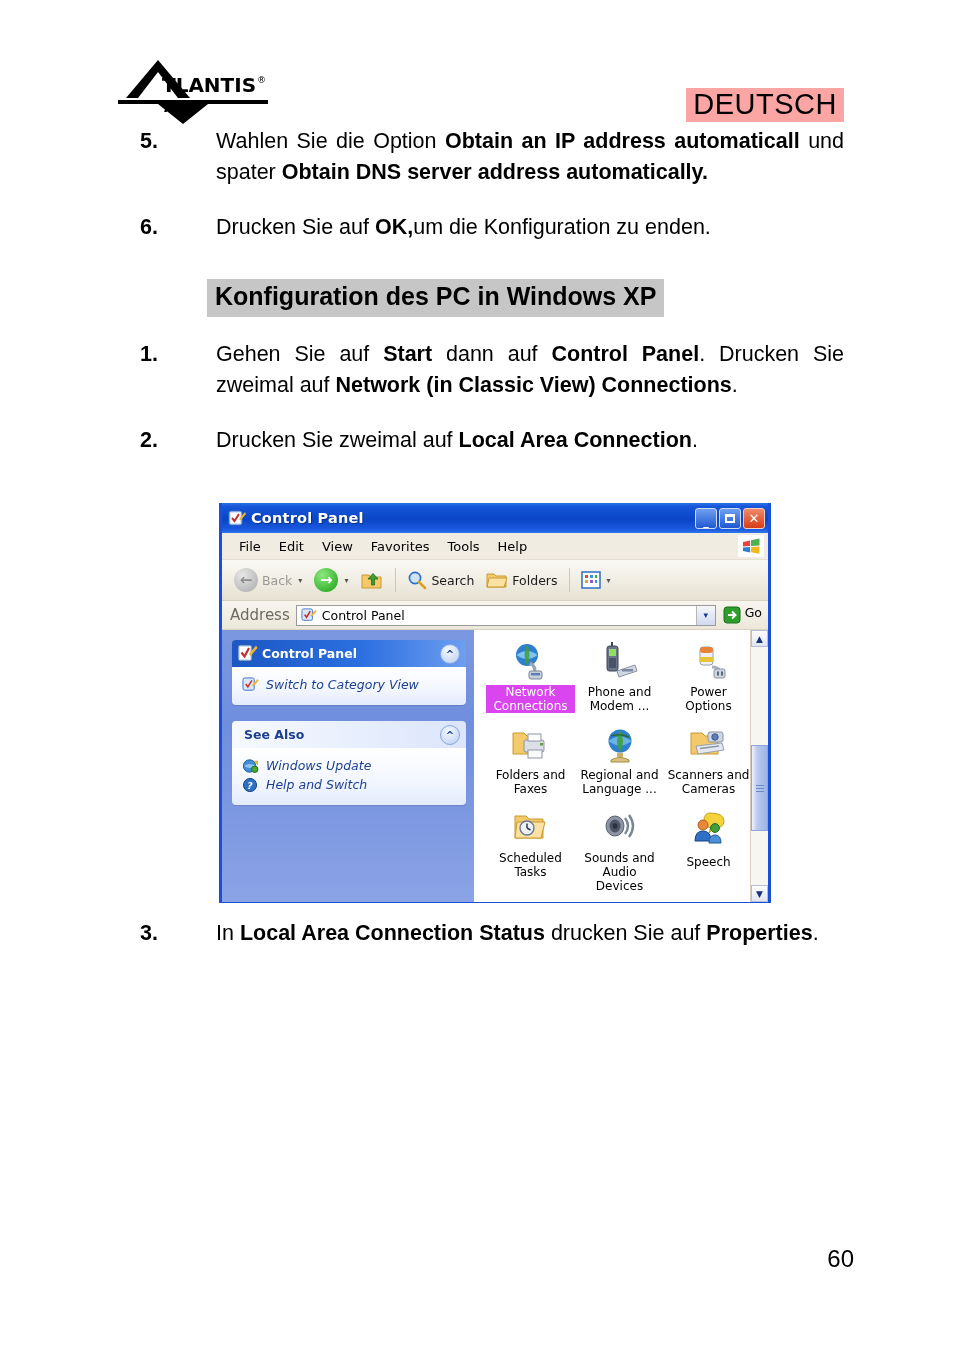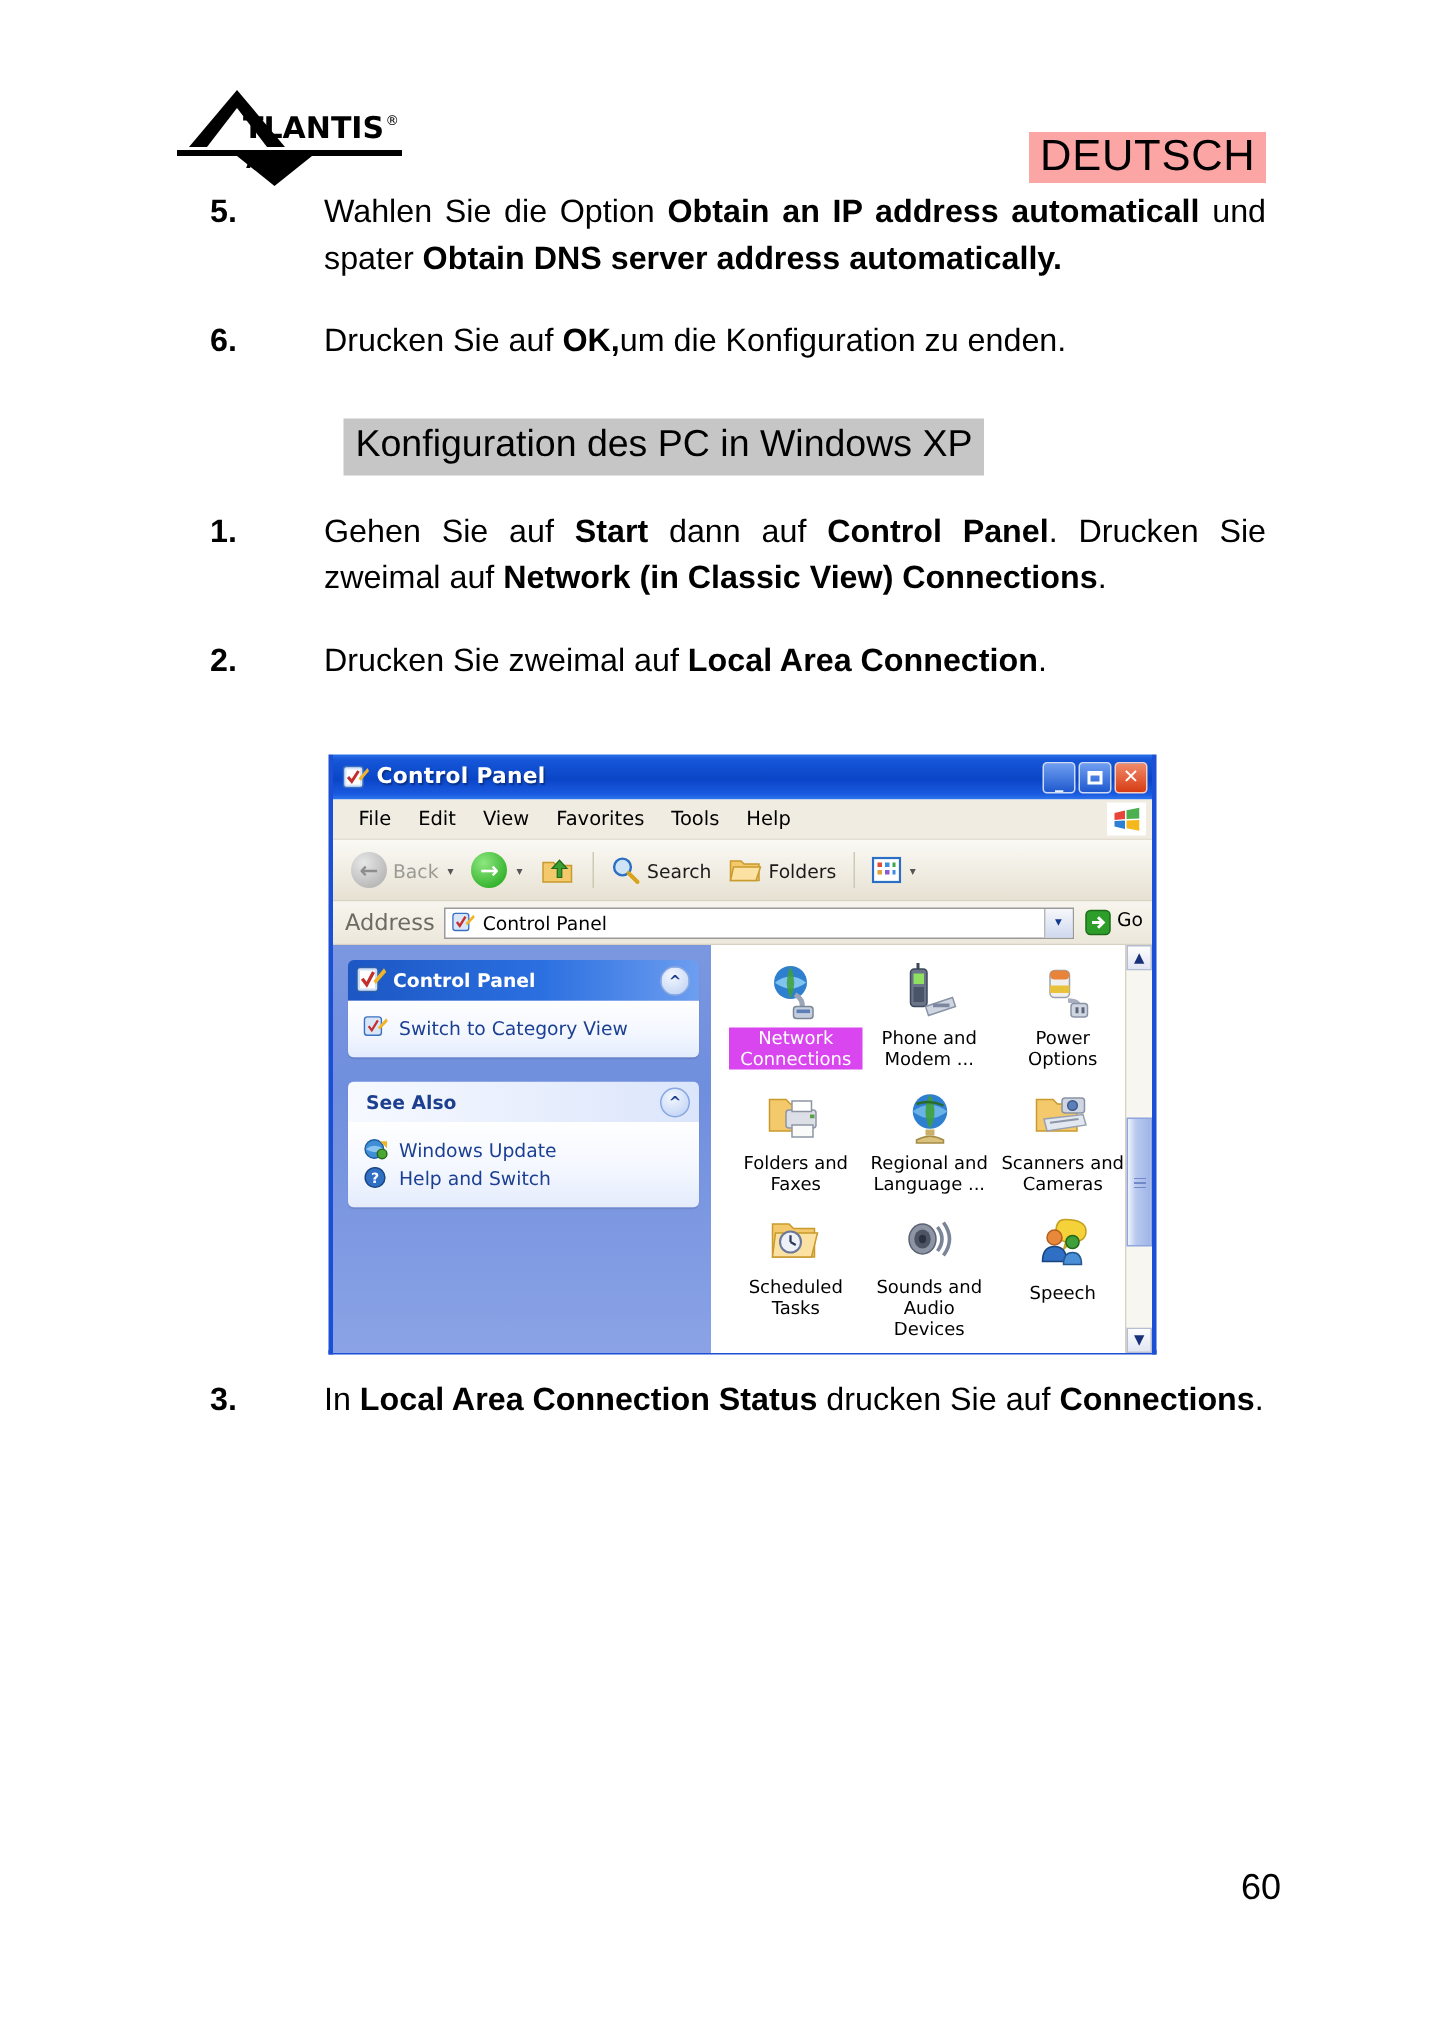--- a/index.html
+++ b/index.html
@@ -61,24 +61,24 @@
     flex: 1 1 auto;
     font-size: 21.5px;
     line-height: 31px;
     text-align: justify;
     text-justify: inter-word;
   }
   .item .txt b { font-weight: bold; }
   .gap-md { height: 24px; }
 
   .section-head {
-    margin: 0 110px 0 86px;
+    margin: 0 110px 0 64px;
     background: #c6c6c6;
     font-size: 25px;
-    font-weight: normal;
+    font-weight: bold;
     padding: 4px 8px 6px 8px;
     display: inline-block;
     line-height: 1.1;
   }
   .section-head-wrap { padding-left: 143px; }
 
   
   .cp-window {
     position: absolute;
     left: 219px;
@@ -214,21 +214,21 @@
   .panel-head .chev {
     position:absolute; right:6px; top:4px;
     width:18px;height:18px;border-radius:50%;
     background: radial-gradient(circle at 40% 30%,#f4f8ff,#b9cdf2);
     border:1px solid #87a7e2;
     display:flex;align-items:center;justify-content:center;
     color:#1d3f8f; font-size:10px; font-weight:bold;
   }
   .panel-head .head-icon { position:absolute; left:5px; top:3px; width:21px;height:21px;}
   .panel-body { background: linear-gradient(to bottom,#ffffff 0%,#f2f6ff 60%,#e3ebfc 100%); padding: 7px 8px 9px 10px; }
-  .panel-row { display:flex; align-items:flex-end; gap:7px; margin: 3px 0; }
+  .panel-row { display:flex; align-items:flex-start; gap:7px; margin: 3px 0; font-style: italic; }
   .panel-row .lbl { font-size:12.5px; color:#1b3f93; }
 
   .cp-main {
     flex: 1 1 auto;
     background:#fff;
     position: relative;
     padding: 9px 0 0 12px;
     box-sizing:border-box;
   }
   .icon-grid { display:flex; flex-wrap:wrap; width: 268px; }
@@ -626,17 +626,17 @@
             <span>▼</span>
           </div>
       </div>
     </div>
   </div>
 </div>
 
 <div style="position:absolute; left:0; top:918px; width:954px;">
   <div class="item">
     <div class="num">3.</div>
-    <div class="txt"><span>In </span><b>Local Area Connection Status</b><span> drucken Sie auf </span><b>Connections</b><span>.</span></div>
+    <div class="txt"><span>In </span><b>Local Area Connection Status</b><span> drucken Sie auf </span><b>Properties</b><span>.</span></div>
   </div>
 </div>
 
 <div class="page-num">60</div>
 
 </body></html>

